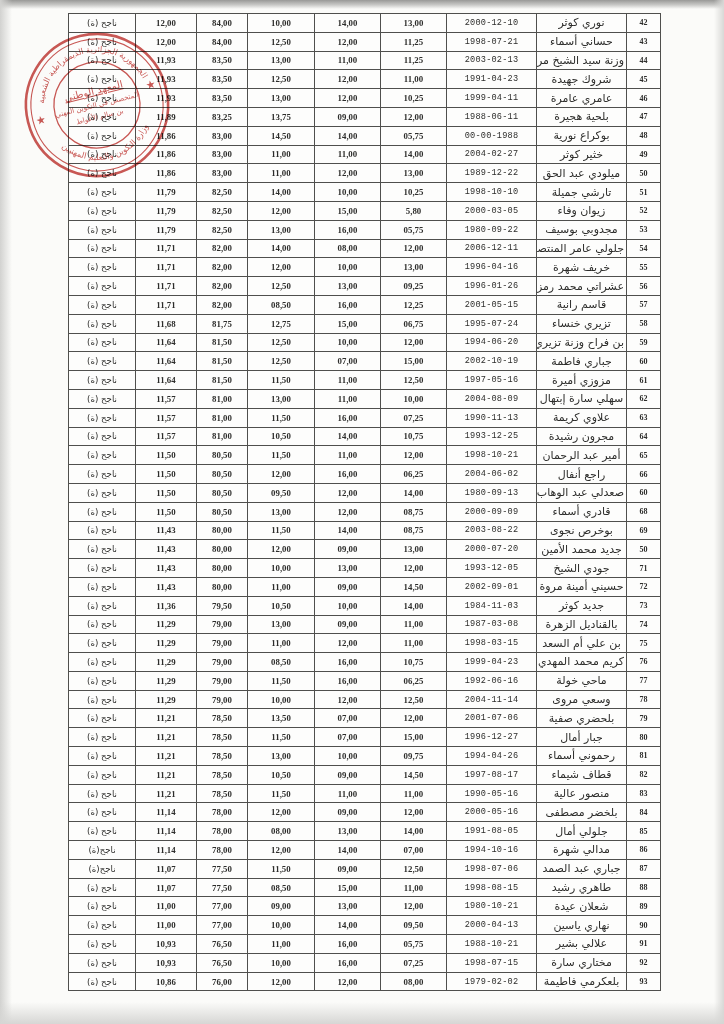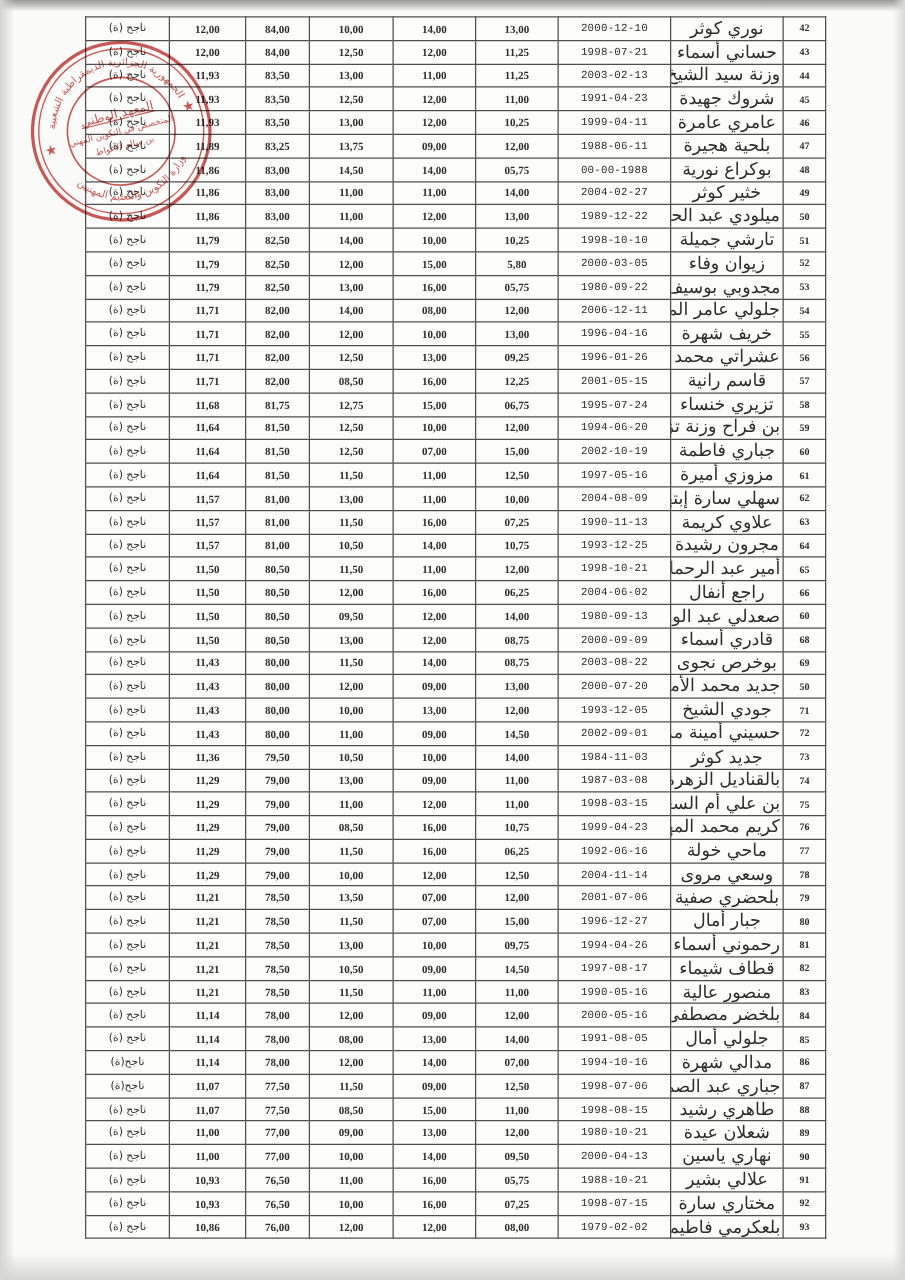--- a/index.html
+++ b/index.html
@@ -31,21 +31,21 @@
   }
   table.results td{
     border:1px solid #4f4f4d;
     padding:0 2px;
     text-align:center;vertical-align:middle;
     color:#2d2d2b;
     overflow:hidden;white-space:nowrap;
   }
   table.results tr{height:18.8px;}
   .c-num{font-family:"Liberation Serif",serif;font-size:8px;font-weight:bold;}
-  .c-name{font-family:"DejaVu Sans",sans-serif;font-size:14px;}
+  .c-name{font-family:"DejaVu Sans",sans-serif;font-size:11px;}
   .c-dob{font-family:Liberation Mono, monospace;font-size:8.6px;letter-spacing:.2px;}
   .c-m1,.c-m2,.c-m3,.c-total,.c-avg{font-family:"Liberation Serif",serif;font-size:8.8px;font-weight:600;}
   .c-status{font-family:"DejaVu Sans",sans-serif;font-size:8.6px;}
 
   
   .stamp{
     position:absolute;left:22px;top:30px;width:150px;height:150px;
     transform:rotate(-14deg);
     opacity:.82;mix-blend-mode:multiply;
     pointer-events:none;

